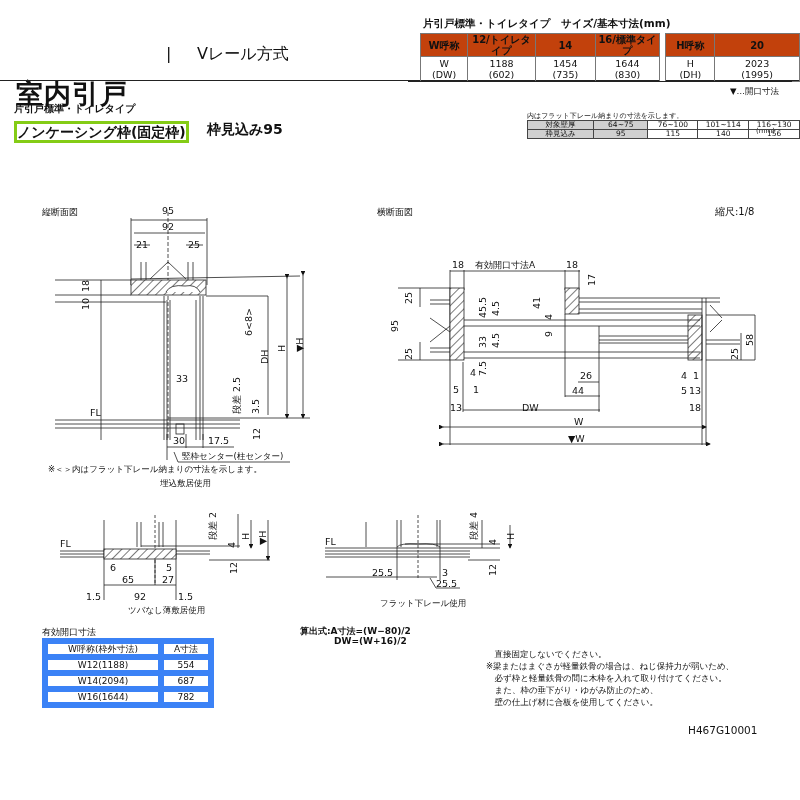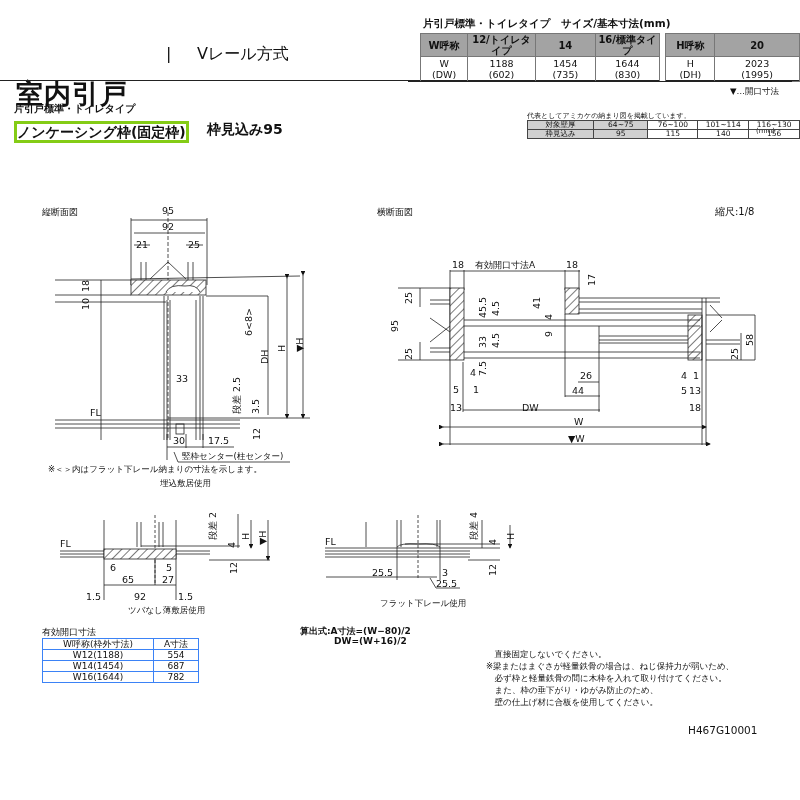--- a/index.html
+++ b/index.html
@@ -9,33 +9,33 @@
   .title-sep{left:166px;top:44px;font-size:16px;}
   .subtitle{left:197px;top:44px;font-size:16px;}
   .rule-top{left:0;top:80px;width:800px;height:1px;background:#222;}
   .series{left:14px;top:102px;font-size:10px;font-weight:bold;}
   .frame-badge{left:14px;top:121px;font-size:14px;font-weight:bold;border:3px solid #84cc16;padding:0 0;line-height:16px;}
   .frame-depth{left:207px;top:121px;font-size:14px;font-weight:bold;line-height:16px;}
   .size-caption{left:423px;top:17px;font-size:10.5px;font-weight:bold;}
   table{border-collapse:collapse;}
   .size-table{left:420px;top:33px;font-size:9.5px;}
   .size-table td{border:1px solid #777;text-align:center;padding:0;line-height:11px;}
-  .size-table tr.h td{background:#a3a3a3;font-weight:bold;height:17px;font-size:10px;}
+  .size-table tr.h td{background:#c2410c;font-weight:bold;height:17px;font-size:10px;}
   .size-table tr.v td{height:24px;}
   .size-table td.gap{border:none;background:#fff !important;width:6px;}
   .legend-open{left:730px;top:86px;font-size:8.5px;}
   .wall-caption{left:527px;top:111px;font-size:7px;}
   .wall-unit{left:756px;top:111px;font-size:7px;margin-top:16px;}
   .wall-table{left:527px;top:120px;font-size:7.5px;}
   .wall-table td{border:1px solid #444;text-align:center;padding:0 2px;line-height:8px;height:8px;}
   .wall-table td.g{background:#d0d0d0;}
   .scale{left:715px;top:205px;font-size:10px;}
   .open-caption{left:42px;top:626px;font-size:9px;}
   .open-table{left:42px;top:638px;font-size:9px;}
-  .open-table td{border:1px solid #3b82f6;text-align:center;padding:0;line-height:10px;height:10px;}
+  .open-table td{border:6px solid #3b82f6;text-align:center;padding:0;line-height:10px;height:10px;}
   .formula{left:300px;top:626px;font-size:9px;line-height:10px;font-weight:bold;}
   .notes{left:486px;top:648px;font-size:8.5px;line-height:12px;}
   .code{left:688px;top:724px;font-size:10.5px;}
   svg text{font-family:"DejaVu Sans","Liberation Sans",sans-serif;fill:#111;}
 </style>
 </head>
 <body>
 
 <div class="abs title">室内引戸</div>
 <div class="abs title-sep">|</div>
@@ -65,21 +65,21 @@
     <td><span>1644</span><br><span>(830)</span></td>
     <td class="gap"></td>
     <td><span>H</span><br><span>(DH)</span></td>
     <td><span>2023</span><br><span>(1995)</span></td>
   </tr>
 </tbody>
   </table>
 <div class="abs" style="left:408px;top:81px;width:384px;height:1px;background:#222;"></div>
 <div class="abs legend-open">▼…開口寸法</div>
 
-<div class="abs wall-caption">代表としてアミカケの納まり図を掲載しています。</div>
+<div class="abs wall-caption">内はフラット下レール納まりの寸法を示します。</div>
 <div class="abs wall-unit">(mm)</div>
 <table class="abs wall-table">
   <tbody>
       <tr>
     <td class="g" style="width:72px">対象壁厚</td>
     <td class="g" style="width:54px">64~75</td>
     <td style="width:48px">76~100</td>
     <td style="width:48px">101~114</td>
     <td style="width:48px">116~130</td>
   </tr>
@@ -331,21 +331,21 @@
   <tbody>
       <tr>
     <td style="width:110px">W呼称(枠外寸法)</td>
     <td style="width:44px">A寸法</td>
   </tr>
   <tr>
         <td>W12(1188)</td>
         <td>554</td>
       </tr>
   <tr>
-        <td>W14(1454)</td>
+        <td>W14(2094)</td>
         <td>687</td>
       </tr>
   <tr>
         <td>W16(1644)</td>
         <td>782</td>
       </tr>
 </tbody>
   </table>
 
 <div class="abs formula">

